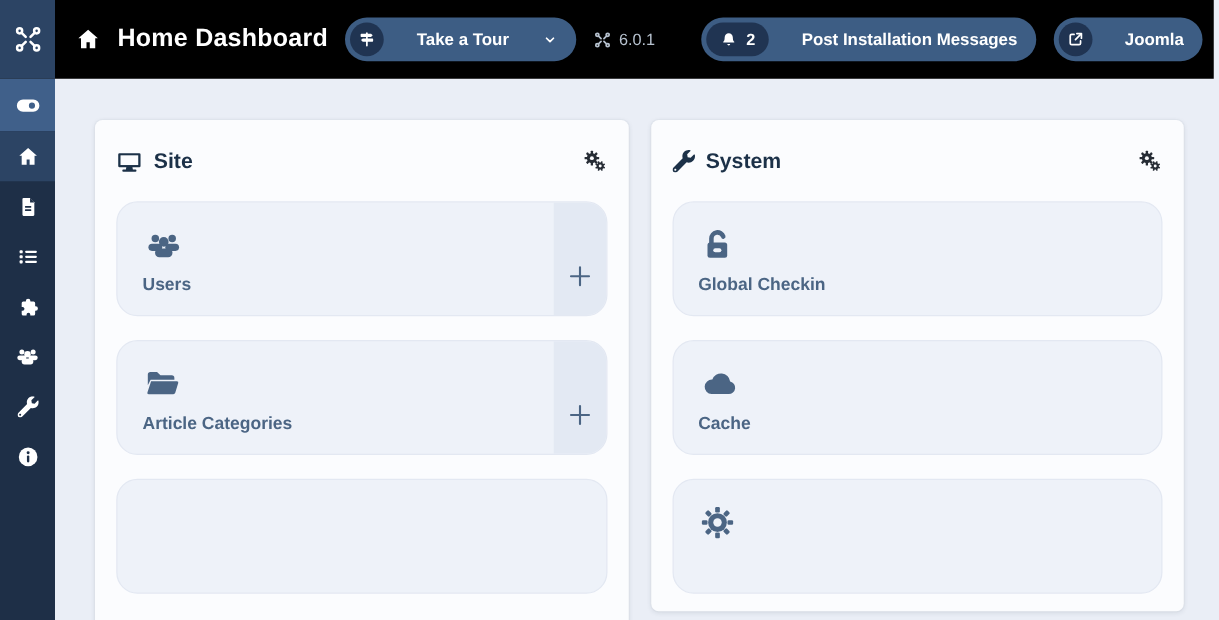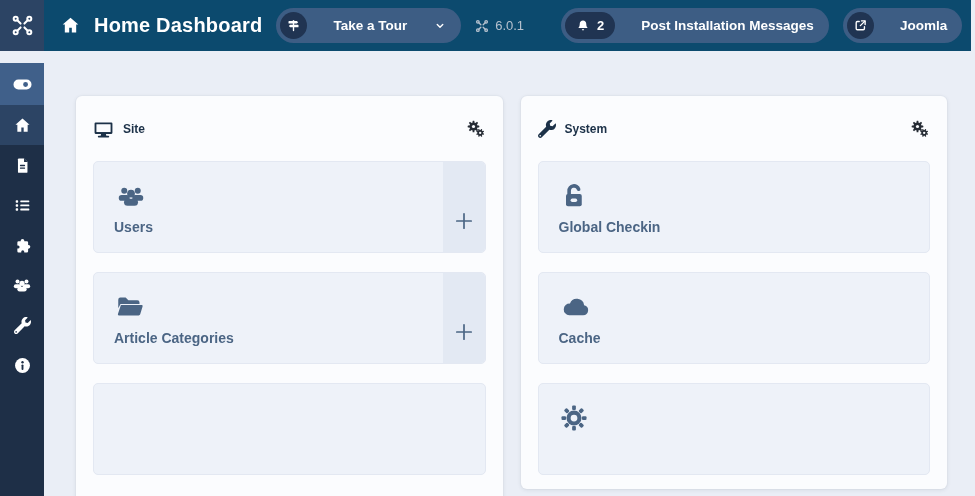--- a/index.html
+++ b/index.html
@@ -8,22 +8,22 @@
     font-family:"Liberation Sans", sans-serif;
     background:#eaeef6;
     position:relative;
     color:#1c3148;
   }
   svg { display:block; }
   .hole { fill:var(--hole,#fff); }
 
   
   .topbar {
-    position:absolute; top:0; left:0; right:4px; height:51px;
-    background:#0c4a6e; display:flex; align-items:stretch; z-index:5;
+    position:absolute; top:0; left:0; right:4px; height:63px;
+    background:#000000; display:flex; align-items:stretch; z-index:5;
   }
   .logo-block {
     width:44px; background:#2c4464; display:flex; align-items:center; justify-content:center;
     color:#fff; flex:none;
   }
   .topbar-main {
     flex:1; display:flex; align-items:center; padding:0 15px 0 16px; gap:14px; min-width:0;
   }
   .page-title-group { display:flex; align-items:center; gap:13px; color:#fff; }
   .page-title { font-size:20px; font-weight:700; letter-spacing:.2px; white-space:nowrap; }
@@ -68,27 +68,27 @@
     position:absolute; top:63px; left:44px; right:0; bottom:0;
     padding:33px 28px 0 32px; display:flex; gap:18px; align-items:flex-start; overflow:hidden;
   }
   .card {
     flex:1; background:#fbfcfe; border-radius:6px;
     box-shadow:0 1px 4px rgba(28,48,72,.10), 0 0 0 1px rgba(28,48,72,.02);
     padding:17px 17px 14px 17px;
     --hole:#fbfcfe;
   }
   .card-header { display:flex; align-items:center; gap:9px; height:32px; margin-bottom:16px; }
-  .card-title { font-size:12px; font-weight:700; color:#1c3148; }
+  .card-title { font-size:17px; font-weight:700; color:#1c3148; }
   .card-title-icon { color:#1c3148; }
   .card-cogs { margin-left:auto; color:#262c35; background:none; border:none; cursor:pointer; }
 
   .tile {
     display:flex; align-items:stretch; background:#eef2f9; border:1px solid #e3e8f2;
-    border-radius:5px; height:92px; margin-bottom:19px; overflow:hidden; cursor:pointer;
+    border-radius:17px; height:92px; margin-bottom:19px; overflow:hidden; cursor:pointer;
     --hole:#eef2f9;
   }
   .tile:last-child { margin-bottom:0; }
   .tile-main { flex:1; padding:19px 0 0 20px; display:flex; flex-direction:column; align-items:flex-start; color:#4b6584; }
   .tile-label { margin-top:8px; font-size:14px; font-weight:700; color:#4b6584; }
   .tile-add {
     width:42px; flex:none; background:#e3e9f3; border:none; cursor:pointer;
     display:flex; align-items:flex-end; justify-content:center; padding-bottom:19px;
     color:#4b6584; border-radius:0 4px 4px 0;
   }

